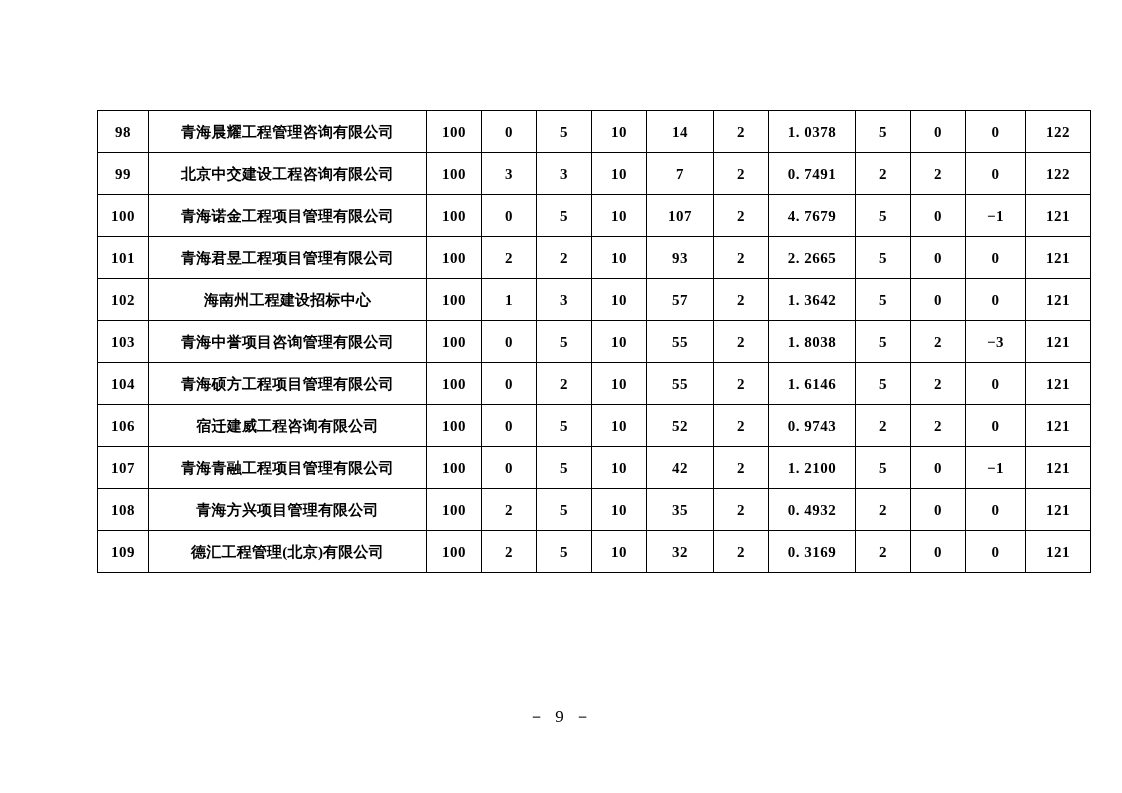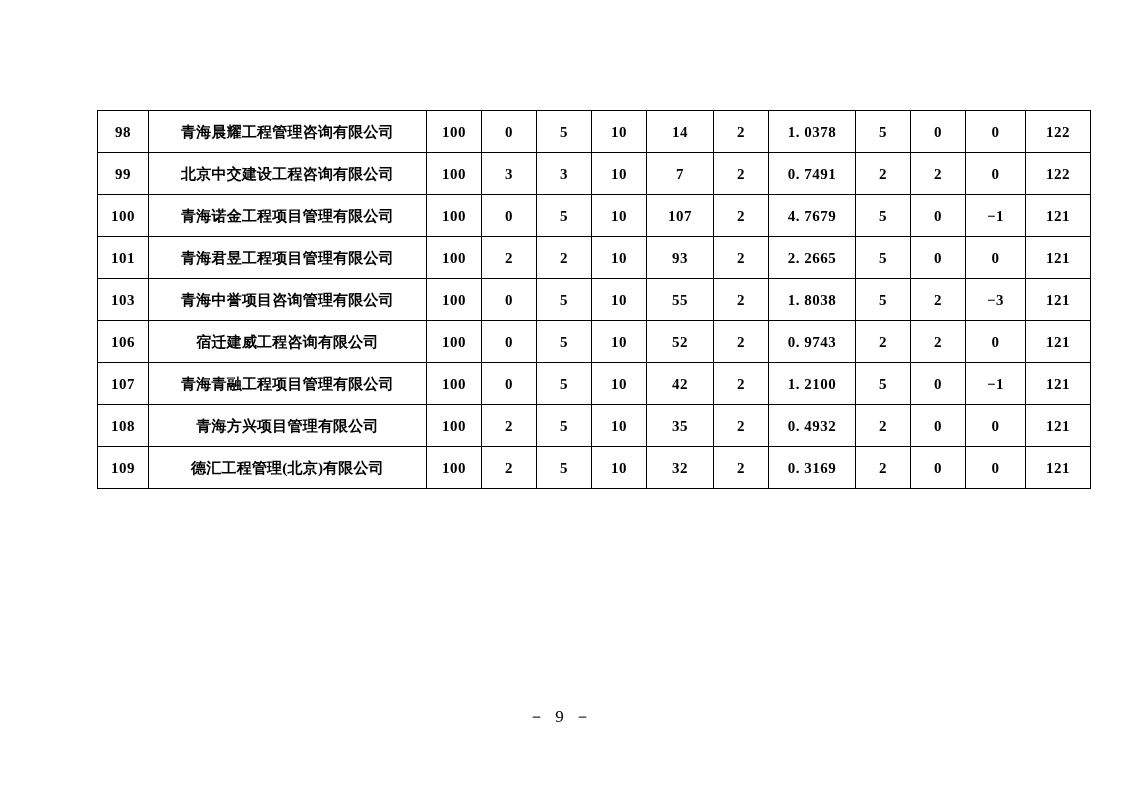--- a/index.html
+++ b/index.html
@@ -137,37 +137,67 @@
           <td class="c-n4 num-mono">10</td>
           <td class="c-n5 num-mono">93</td>
           <td class="c-n6 num-mono">2</td>
           <td class="c-score num-mono">2. 2665</td>
           <td class="c-n7 num-mono">5</td>
           <td class="c-n8 num-mono">0</td>
           <td class="c-n9 num-mono">0</td>
           <td class="c-total num-mono">121</td>
         </tr>
 
+        <tr>
+          <td class="c-idx num-mono">102</td>
+          <td class="c-name">海南州工程建设招标中心</td>
+          <td class="c-n1 num-mono">100</td>
+          <td class="c-n2 num-mono">1</td>
+          <td class="c-n3 num-mono">3</td>
+          <td class="c-n4 num-mono">10</td>
+          <td class="c-n5 num-mono">57</td>
+          <td class="c-n6 num-mono">2</td>
+          <td class="c-score num-mono">1. 3642</td>
+          <td class="c-n7 num-mono">5</td>
+          <td class="c-n8 num-mono">0</td>
+          <td class="c-n9 num-mono">0</td>
+          <td class="c-total num-mono">121</td>
+        </tr>
 
         <tr>
           <td class="c-idx num-mono">103</td>
           <td class="c-name">青海中誉项目咨询管理有限公司</td>
           <td class="c-n1 num-mono">100</td>
           <td class="c-n2 num-mono">0</td>
           <td class="c-n3 num-mono">5</td>
           <td class="c-n4 num-mono">10</td>
           <td class="c-n5 num-mono">55</td>
           <td class="c-n6 num-mono">2</td>
           <td class="c-score num-mono">1. 8038</td>
           <td class="c-n7 num-mono">5</td>
           <td class="c-n8 num-mono">2</td>
           <td class="c-n9 num-mono">−3</td>
           <td class="c-total num-mono">121</td>
         </tr>
 
+        <tr>
+          <td class="c-idx num-mono">104</td>
+          <td class="c-name">青海硕方工程项目管理有限公司</td>
+          <td class="c-n1 num-mono">100</td>
+          <td class="c-n2 num-mono">0</td>
+          <td class="c-n3 num-mono">2</td>
+          <td class="c-n4 num-mono">10</td>
+          <td class="c-n5 num-mono">55</td>
+          <td class="c-n6 num-mono">2</td>
+          <td class="c-score num-mono">1. 6146</td>
+          <td class="c-n7 num-mono">5</td>
+          <td class="c-n8 num-mono">2</td>
+          <td class="c-n9 num-mono">0</td>
+          <td class="c-total num-mono">121</td>
+        </tr>
 
 
         <tr>
           <td class="c-idx num-mono">106</td>
           <td class="c-name">宿迁建威工程咨询有限公司</td>
           <td class="c-n1 num-mono">100</td>
           <td class="c-n2 num-mono">0</td>
           <td class="c-n3 num-mono">5</td>
           <td class="c-n4 num-mono">10</td>
           <td class="c-n5 num-mono">52</td>

